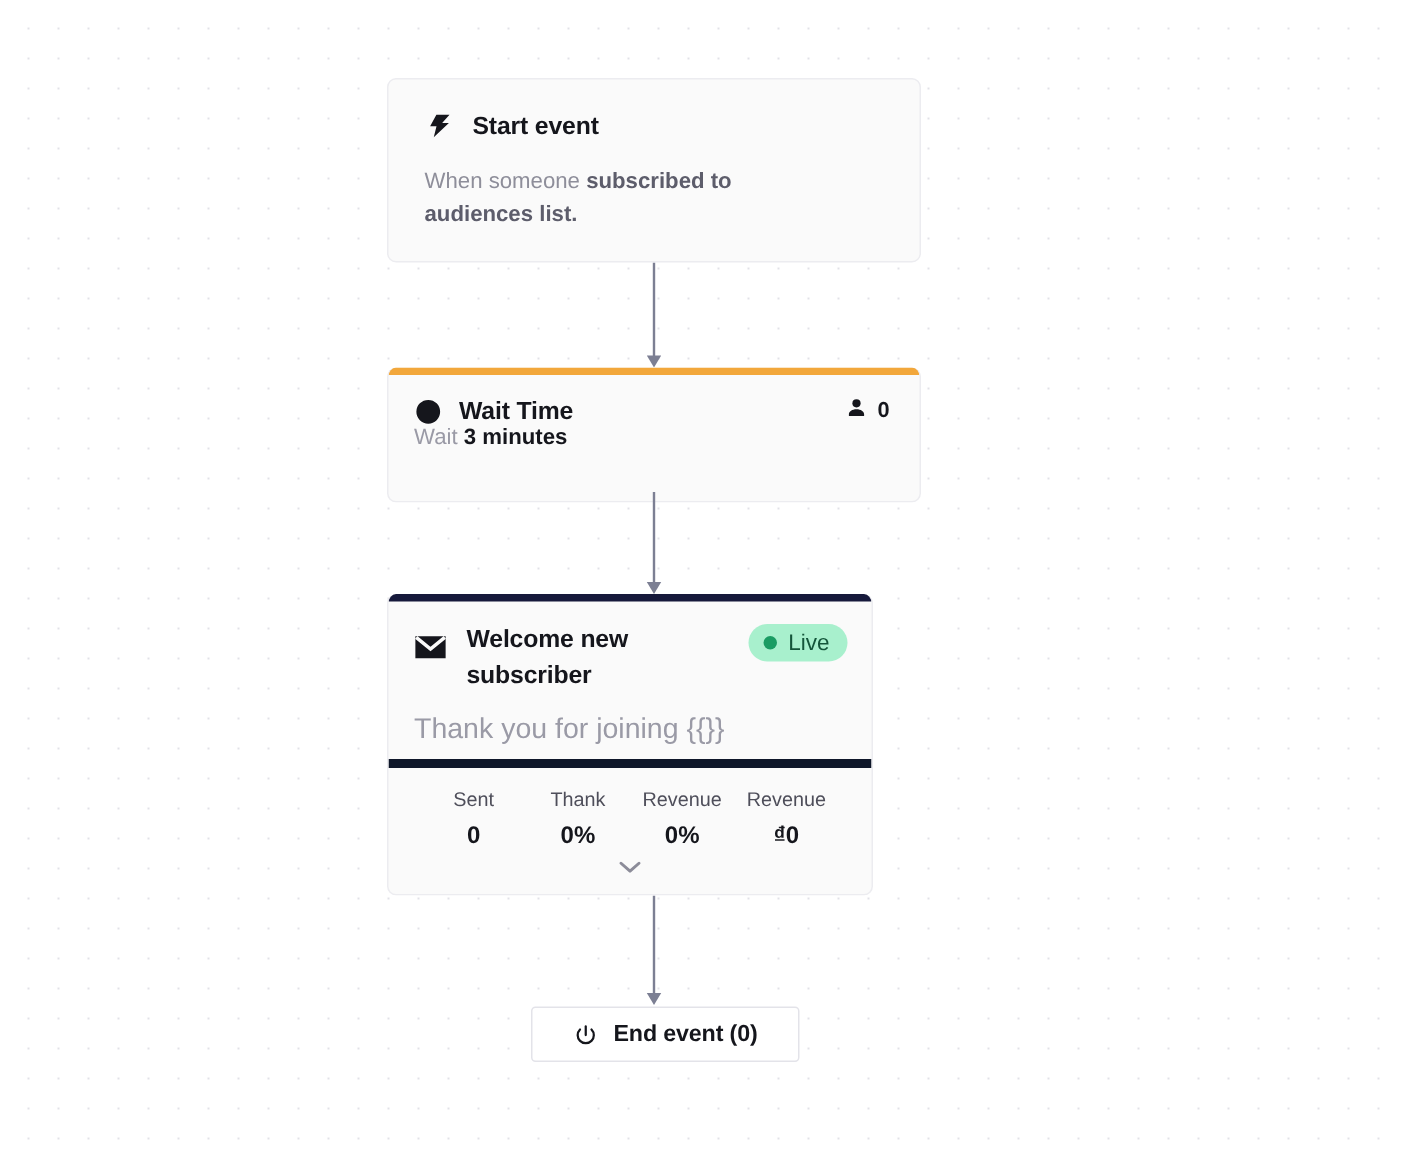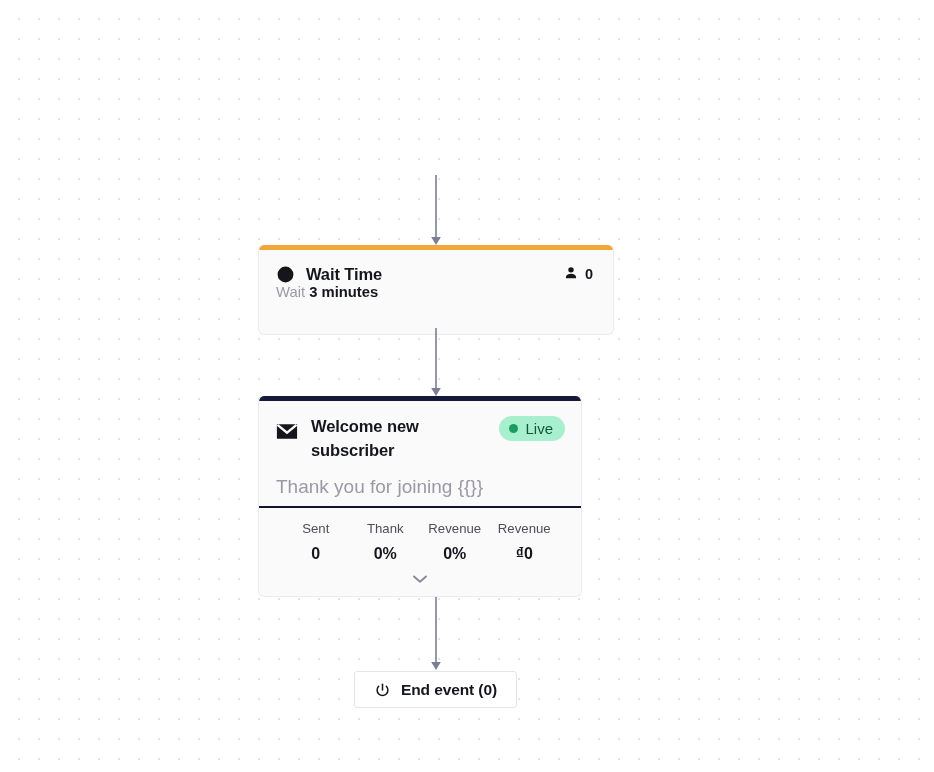--- a/index.html
+++ b/index.html
@@ -163,21 +163,21 @@
   .email-sub {
     margin-top: 13px;
     font-size: 19px;
     color: #9a9aa6;
   }
   .stats {
     position: absolute;
     left: 0;
     right: 0;
     top: 110px;
-    border-top: 2px solid #0f172a;
+    border-top: 6px solid #0f172a;
     display: flex;
     padding: 12px 22px 0 22px;
     box-sizing: border-box;
   }
   .stat {
     flex: 1 1 0;
     text-align: center;
   }
   .stat-label {
     font-size: 13.2px;
@@ -198,21 +198,21 @@
     display: flex;
     justify-content: center;
     color: #8c8c99;
   }
 
   
   #end-node {
     position: absolute;
     left: 354px;
     top: 671px;
-    width: 163px;
+    width: 179px;
     height: 37px;
     box-sizing: border-box;
     background: #ffffff;
     border: 1px solid #e3e3e9;
     border-radius: 3px;
     display: flex;
     align-items: center;
     justify-content: center;
     gap: 10px;
   }
@@ -232,20 +232,31 @@
   }
   #connector-1 { top: 175px; height: 72px; }
   #connector-2 { top: 328px; height: 70px; }
   #connector-3 { top: 597px; height: 75px; }
 </style>
 </head>
 <body>
 
 <div id="flow-canvas">
 
+  <div class="node" id="start-node">
+    <div class="node-head">
+      <span class="node-icon">
+        <svg width="20" height="20" viewBox="0 0 24 24" fill="currentColor">
+            <path d="M20 3H9.5L4.5 12.2h5.1L7.4 21 19.5 9.6h-5.4L20 3z"></path>
+          </svg>
+      </span>
+      <span class="node-title">Start event</span>
+    </div>
+    <div class="node-desc"><span>When someone </span><b>subscribed to audiences list.</b></div>
+  </div>
 
   <div class="connector" id="connector-1">
     <svg width="18" height="72" viewBox="0 0 18 72">
       <line x1="9" y1="0" x2="9" y2="63" stroke="#7c7f93" stroke-width="1.6"></line>
       <path d="M4.2 62 L9 70 L13.8 62 Z" fill="#7c7f93"></path>
     </svg>
   </div>
 
   <div class="node" id="wait-node">
     <div class="top-bar" style="background:#f2a73b"></div>

